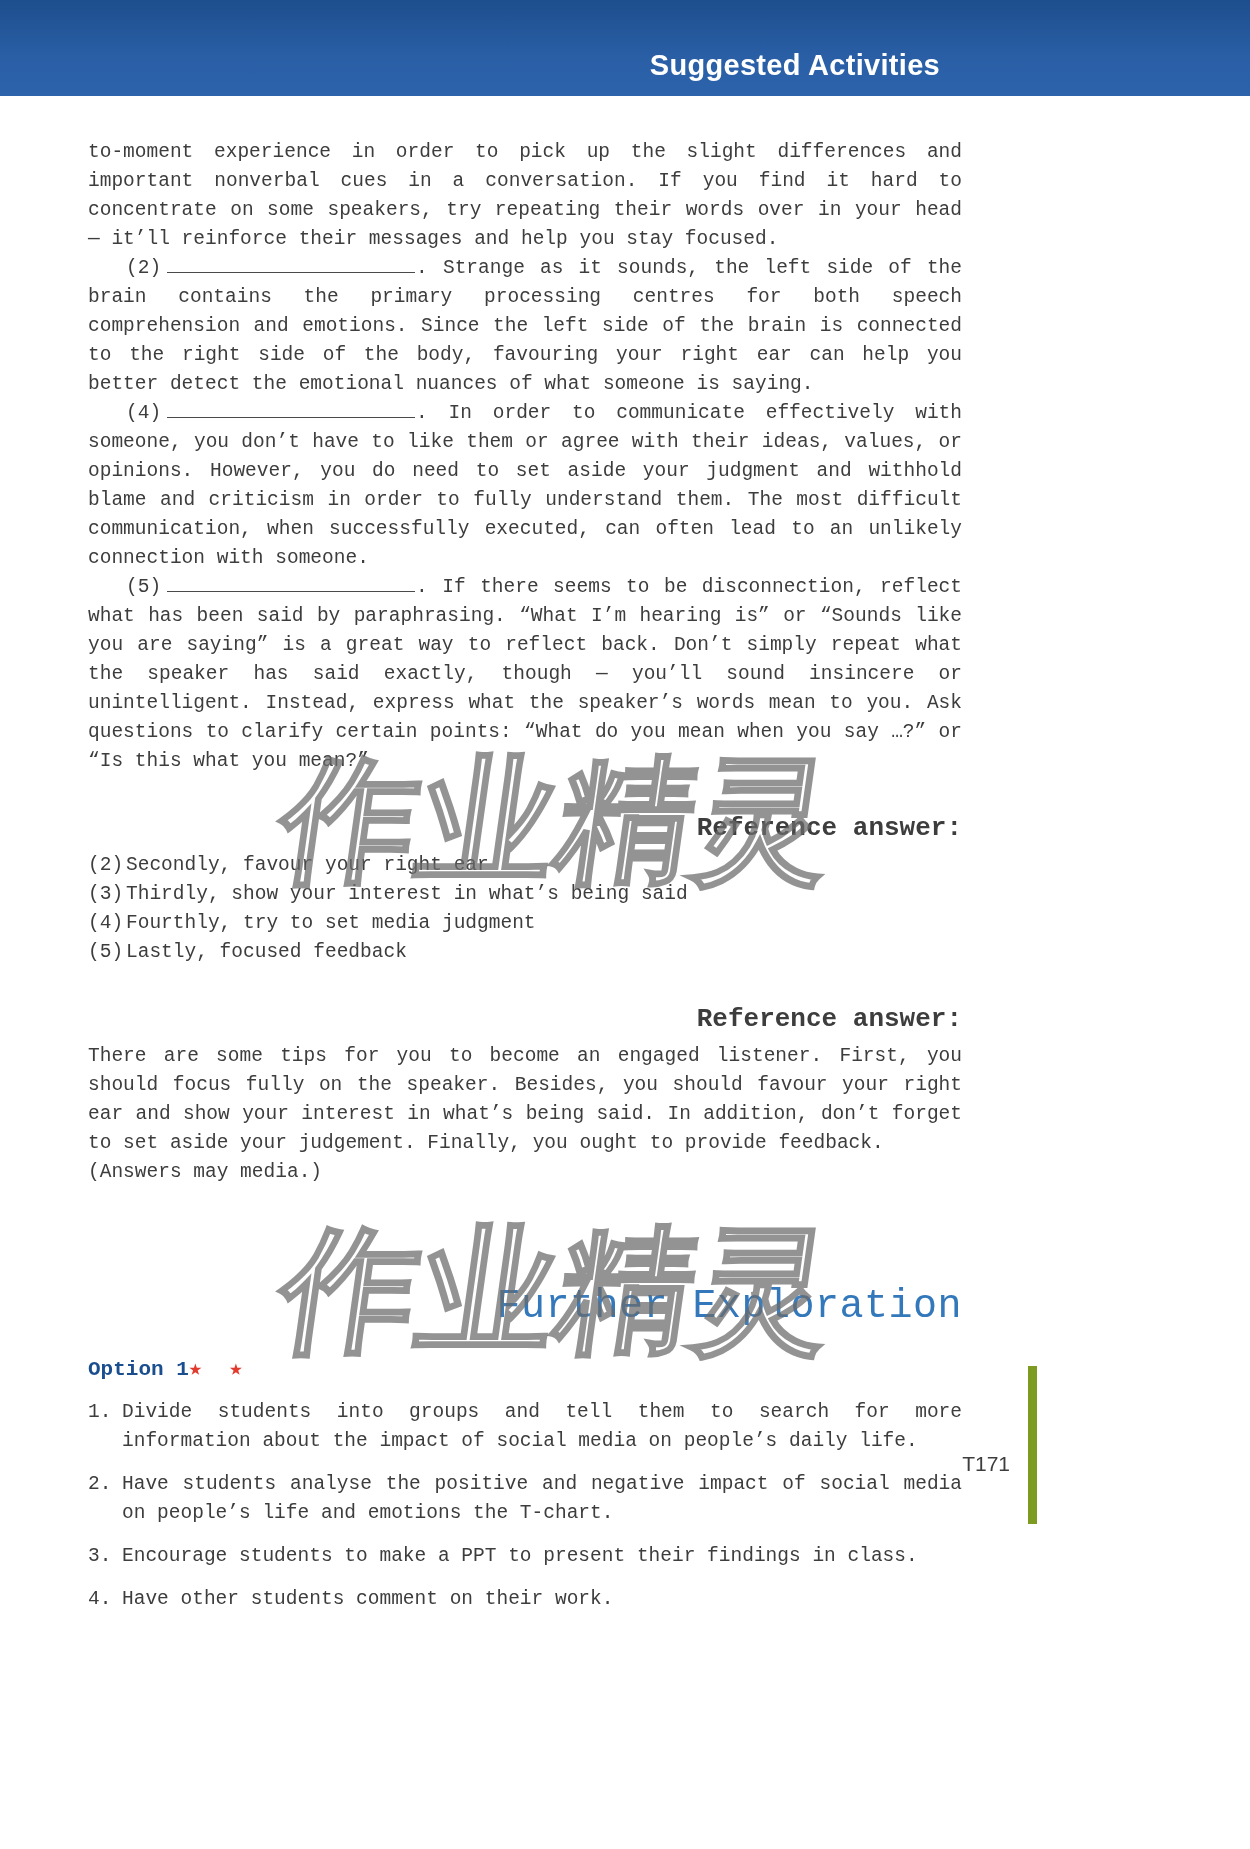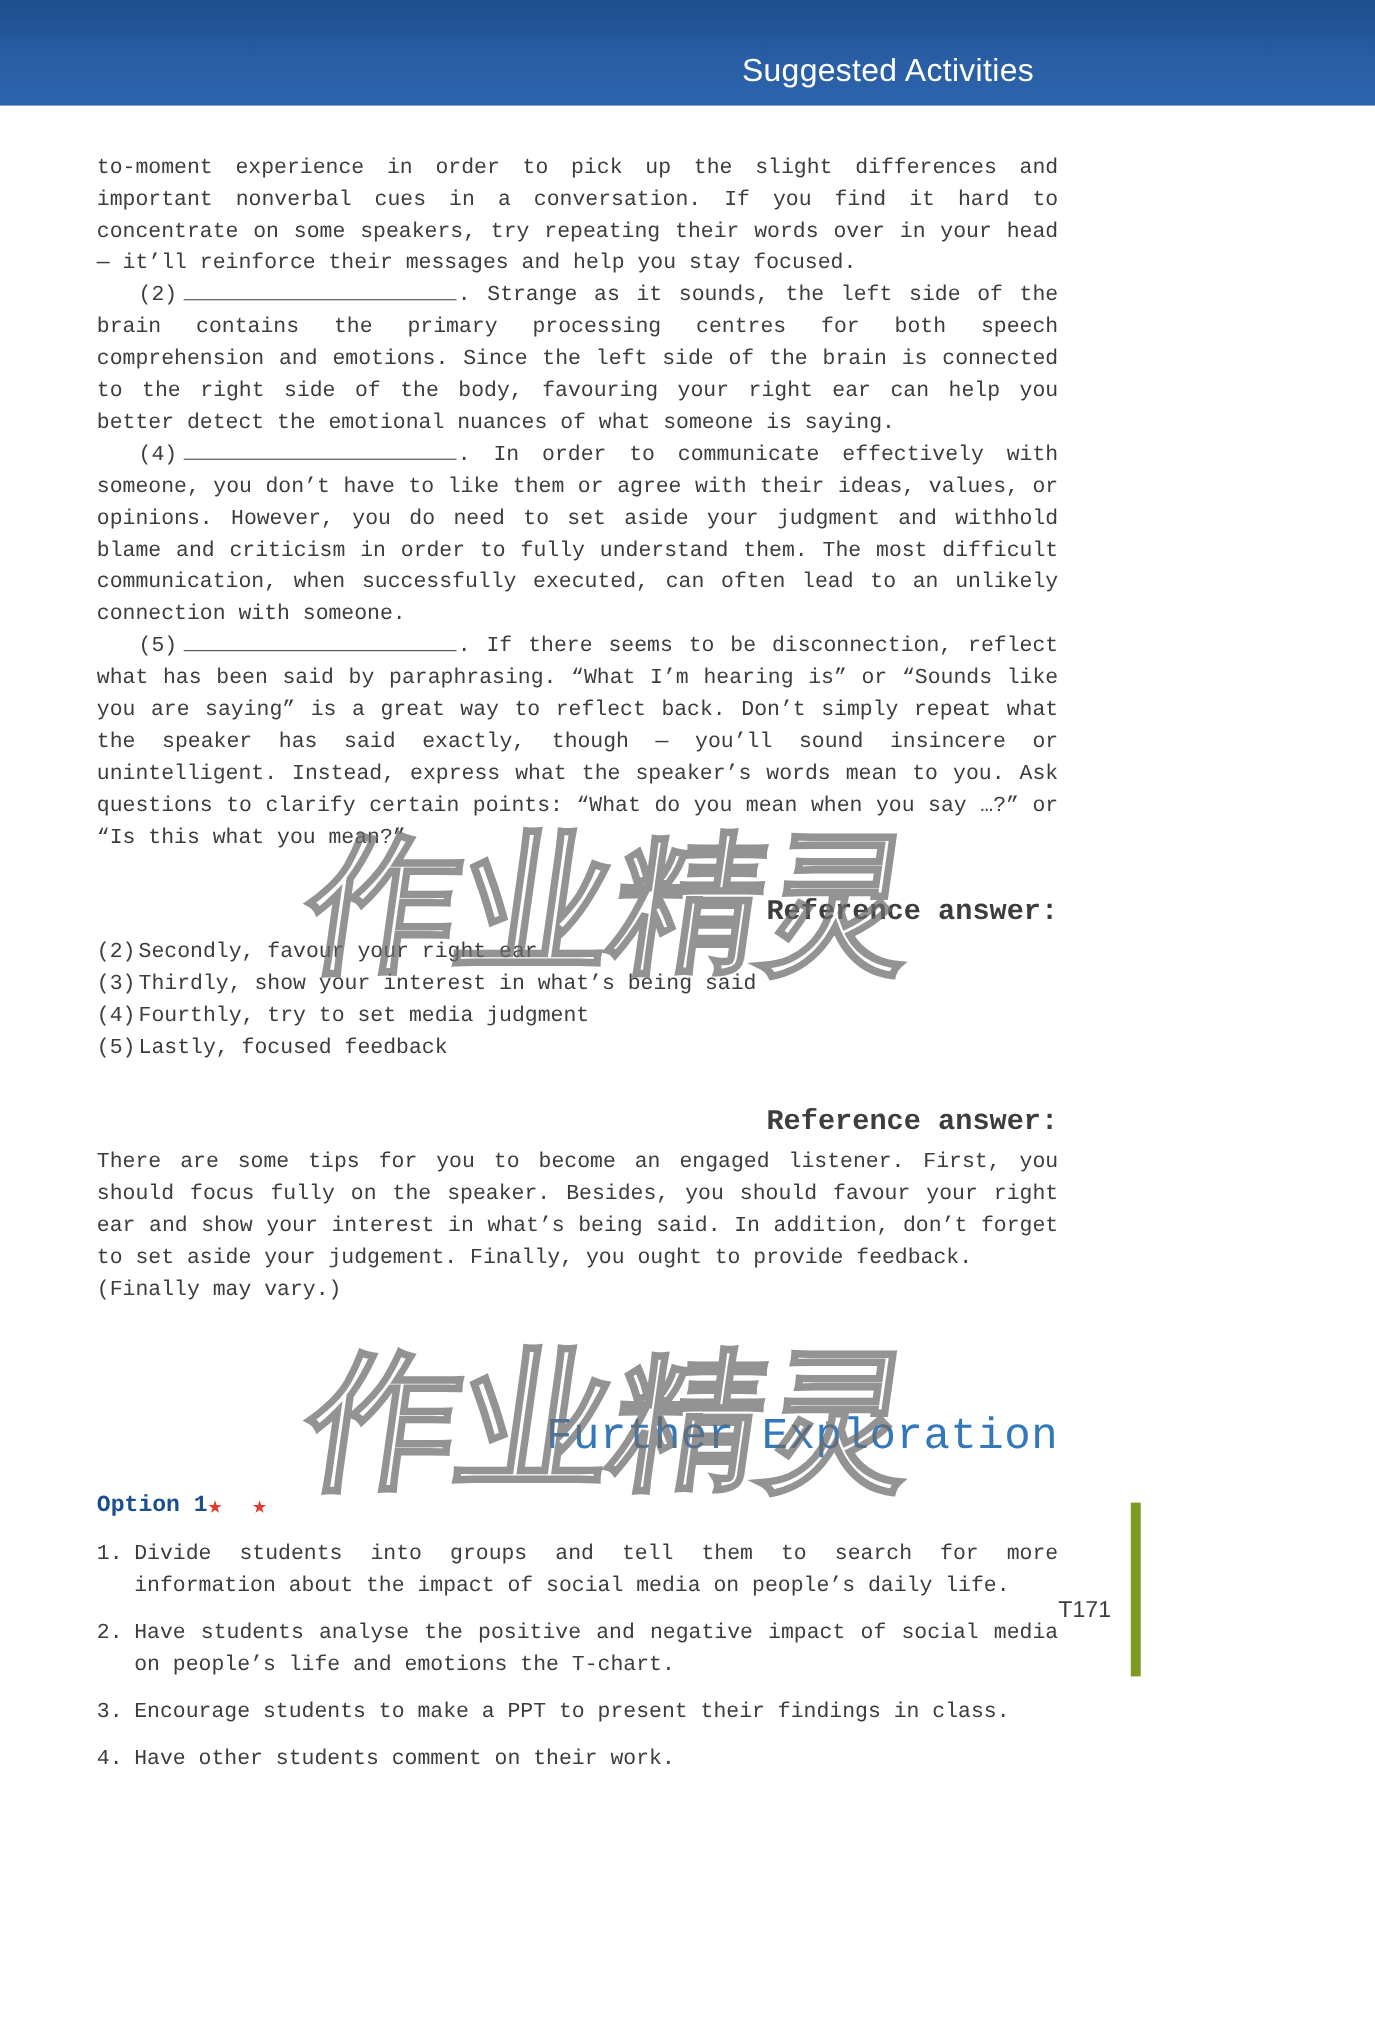--- a/index.html
+++ b/index.html
@@ -14,21 +14,21 @@
   }
   
   .band {
     position:absolute; top:0; left:0;
     width:100%; height:96px;
     background:linear-gradient(180deg,#1d4e8d 0%,#2a5fa6 60%,#2c63ab 100%);
     display:flex; align-items:flex-end; justify-content:flex-end;
     padding:0 310px 16px 0;
   }
   .band-title {
-    color:#ffffff; font-size:29px; font-weight:normal; letter-spacing:0.3px;
+    color:#ffffff; font-size:29px; font-weight:bold; letter-spacing:0.3px;
     line-height:1;
   }
   
   .content {
     position:absolute; left:88px; top:138px; width:874px;
     font-size:19.5px; line-height:29px; text-align:justify;font-family:Liberation Mono, monospace;
   }
   .body-par { margin:0; }
   .body-par.indent { text-indent:38px; }
   .blank {
@@ -113,21 +113,21 @@
         <span class="ref-text">Fourthly, try to set media judgment</span>
       </div>
       <div class="ref-item">
         <span class="ref-num">(5)</span>
         <span class="ref-text">Lastly, focused feedback</span>
       </div>
     </div>
 
     <h3 class="ref-head">Reference answer:</h3>
     <p class="body-par">There are some tips for you to become an engaged listener. First, you should focus fully on the speaker. Besides, you should favour your right ear and show your interest in what’s being said. In addition, don’t forget to set aside your judgement. Finally, you ought to provide feedback.</p>
-    <p class="ref-note">(Finally may vary.)</p>
+    <p class="ref-note">(Answers may media.)</p>
 
     <h1 class="fe-title">Further Exploration</h1>
 
     <div class="option-line">
       <span class="option-label">Option 1</span>
       <span class="stars">★ ★</span>
     </div>
 
     <div class="fe-list">
       <div class="fe-item">

